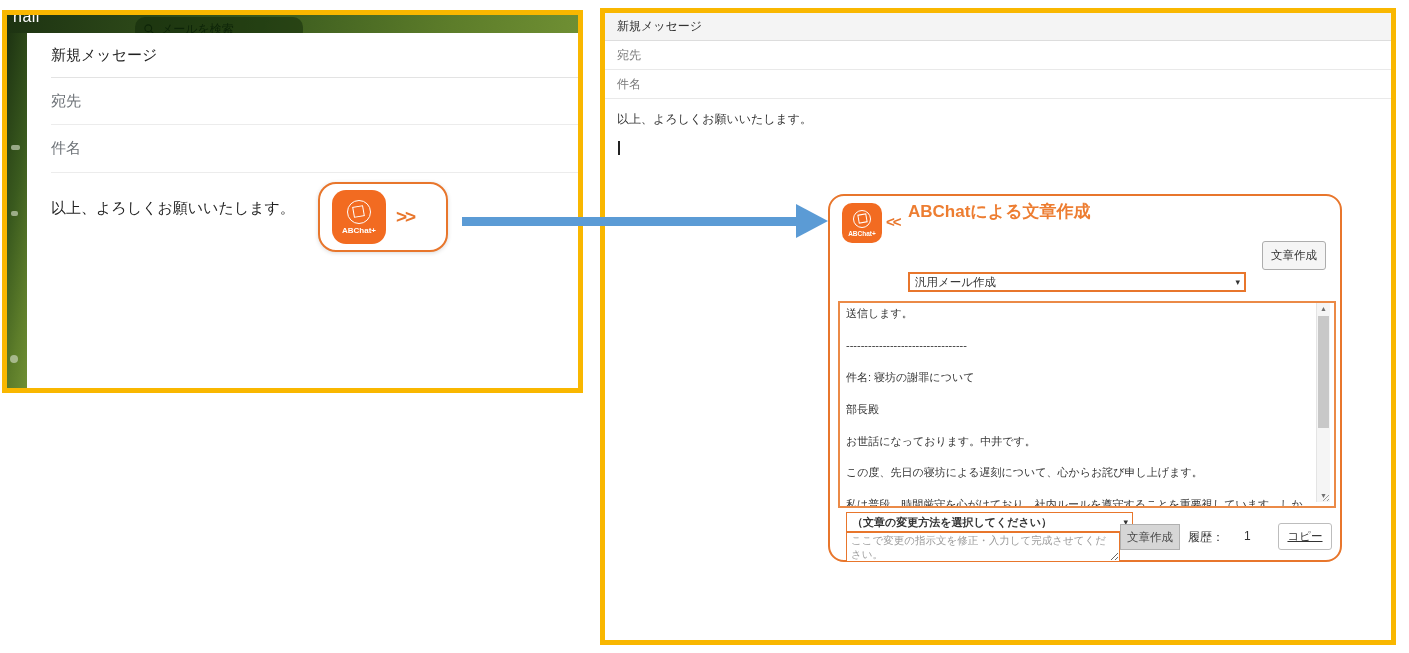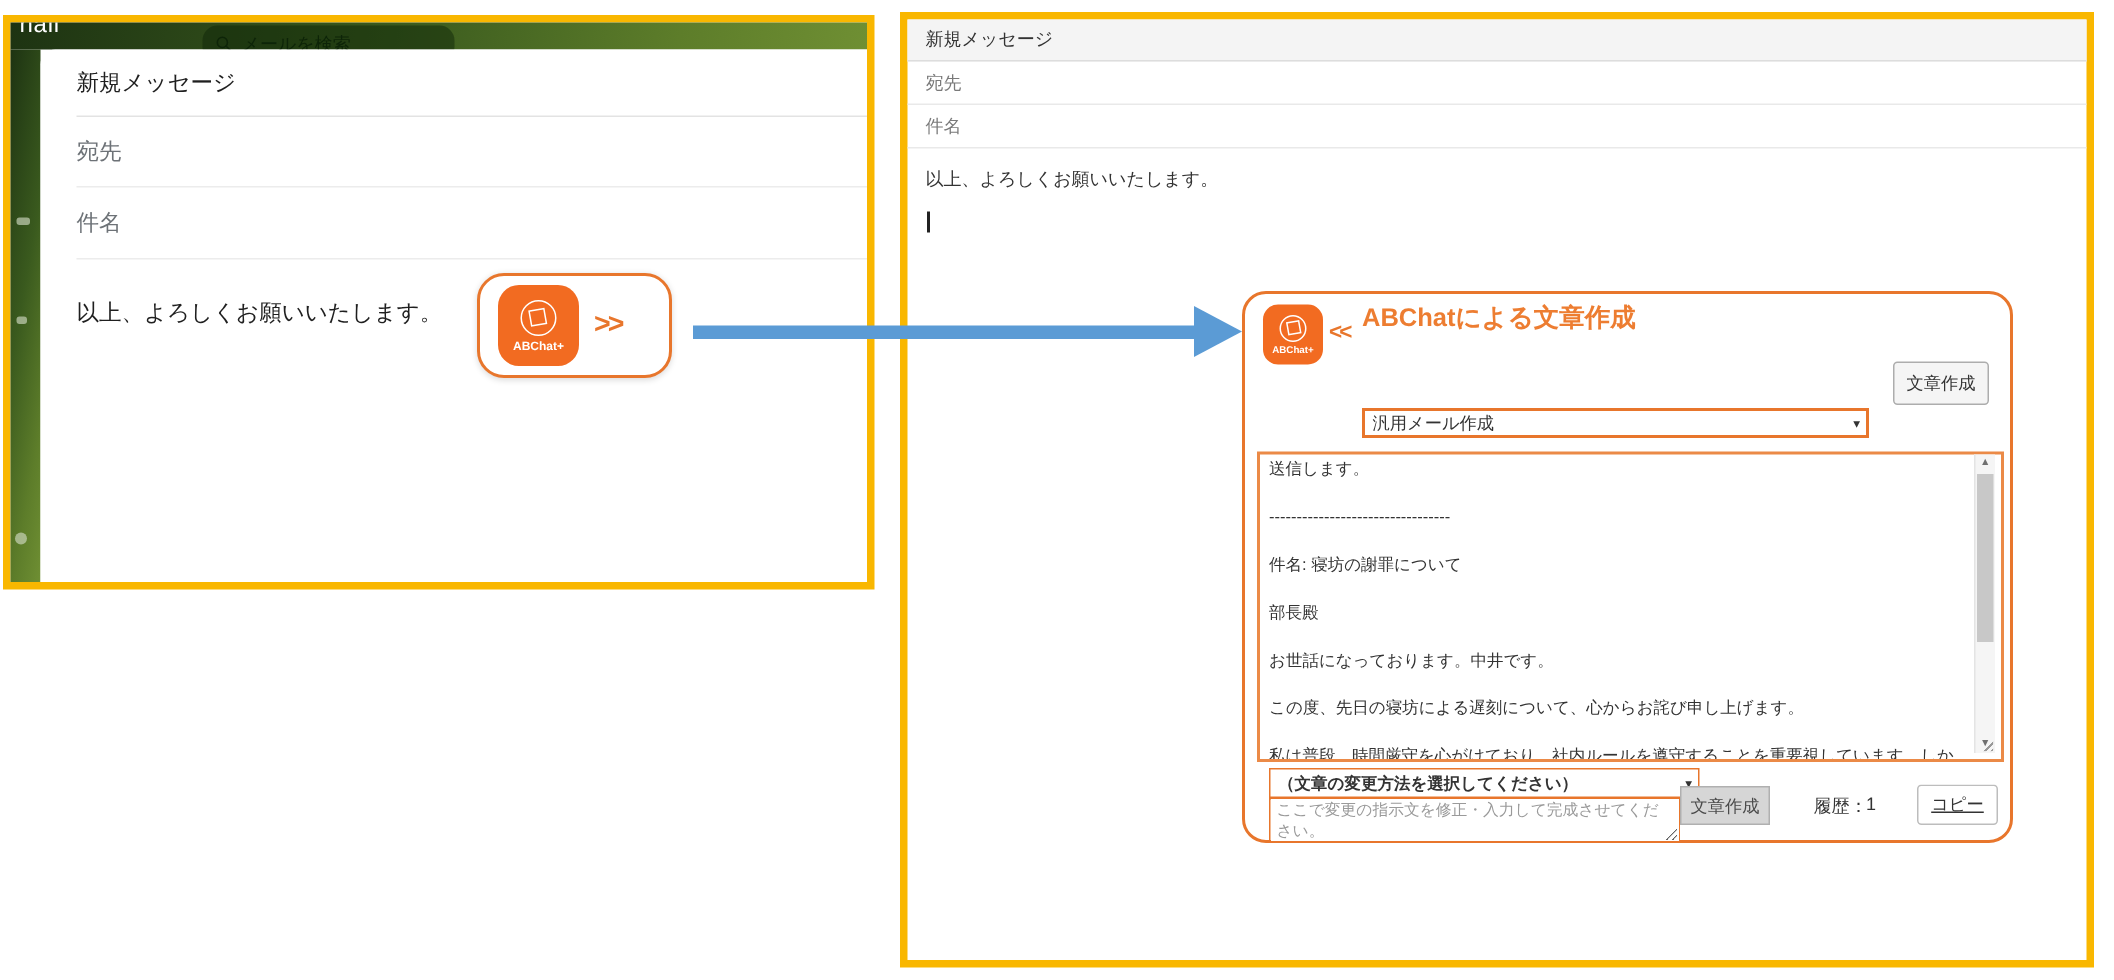--- a/index.html
+++ b/index.html
@@ -72,21 +72,21 @@
   #ab-scrollbar .arr{position:absolute;left:0;width:13px;height:12px;font-size:7px;color:#707070;text-align:center;line-height:12px;}
   #ab-sb-thumb{position:absolute;left:1px;top:13px;width:11px;height:112px;background:#c8c8c8;}
   .resize-grip{position:absolute;right:1px;bottom:1px;width:9px;height:9px;
                background:repeating-linear-gradient(135deg,transparent,transparent 2px,#999 2px,#999 3px);
                clip-path:polygon(100% 0,100% 100%,0 100%);}
   #ab-select2{left:16px;top:316px;width:264px;height:18px;border:1.5px solid #E8762C;font-size:11px;font-weight:bold;}
   #ab-modify{left:16px;top:336px;width:264px;height:26px;border:1.5px solid #E8762C;font-size:10.5px;}
   #ab-modify::placeholder{color:#9a9a9a;}
   #ab-change{position:absolute;left:290px;top:328px;width:58px;height:24px;background:#d6d6d6;border:1px solid #b0b0b0;
              font-size:11.5px;color:#4a4a4a;display:flex;align-items:center;justify-content:center;cursor:pointer;}
-  #ab-hist-label{position:absolute;left:358px;top:333px;font-size:12px;color:#333;margin-left:21px;}
+  #ab-hist-label{position:absolute;left:358px;top:333px;font-size:12px;color:#333;}
   #ab-hist-count{position:absolute;left:414px;top:333px;font-size:12px;color:#333;}
   #ab-copy{position:absolute;left:448px;top:327px;width:52px;height:25px;background:#fff;border:1px solid #bdbdbd;border-radius:3px;
            font-size:11.5px;color:#333;display:flex;align-items:center;justify-content:center;cursor:pointer;text-decoration:underline;}
   svg.ic{stroke:#444;fill:none;stroke-width:1.4;stroke-linecap:round;stroke-linejoin:round;}
 </style>
 </head>
 <body>
 
 <div id="canvas">
 

